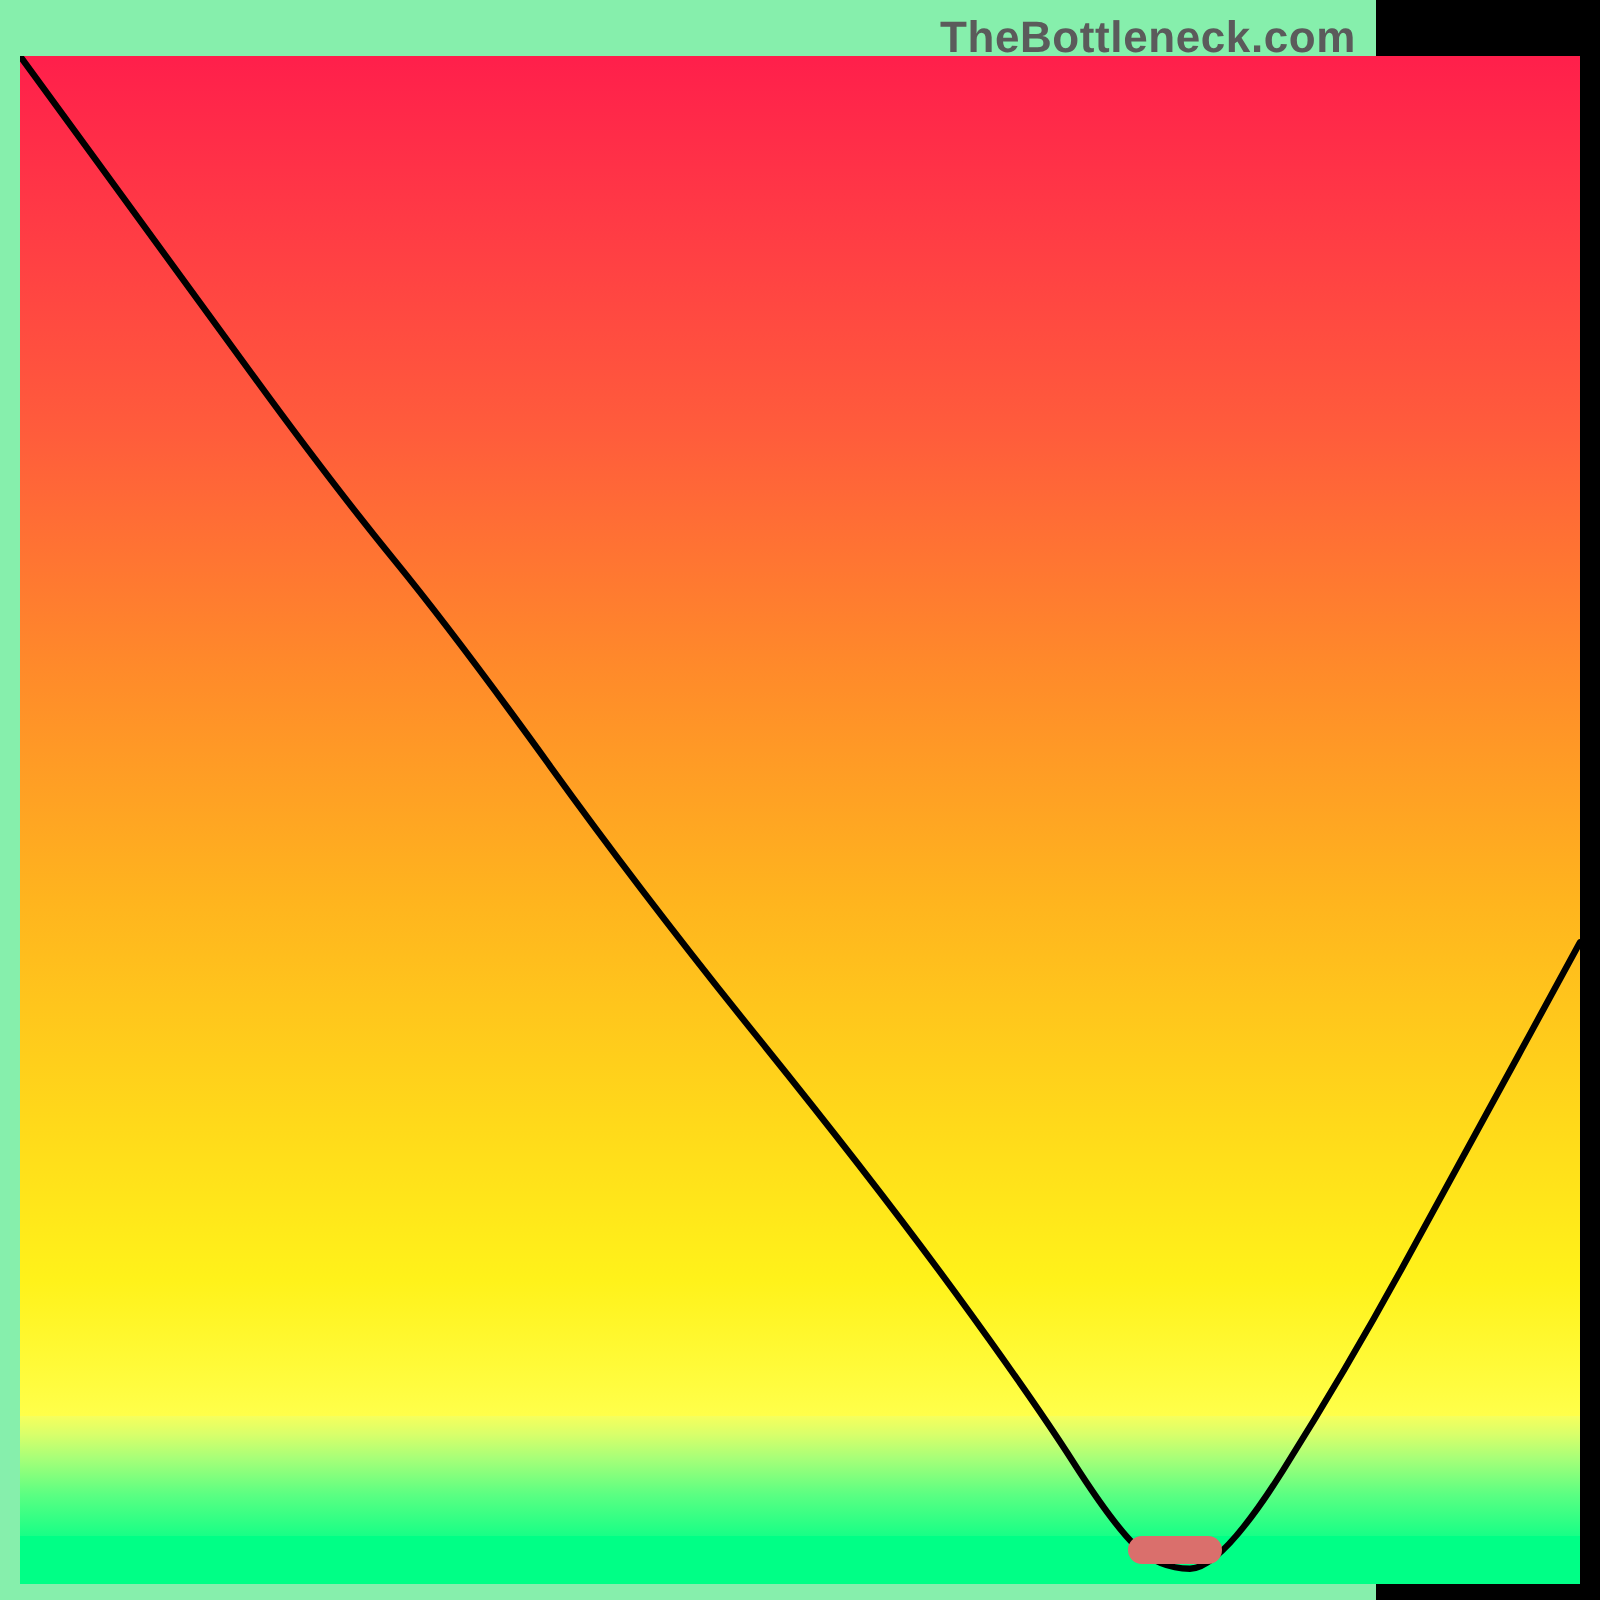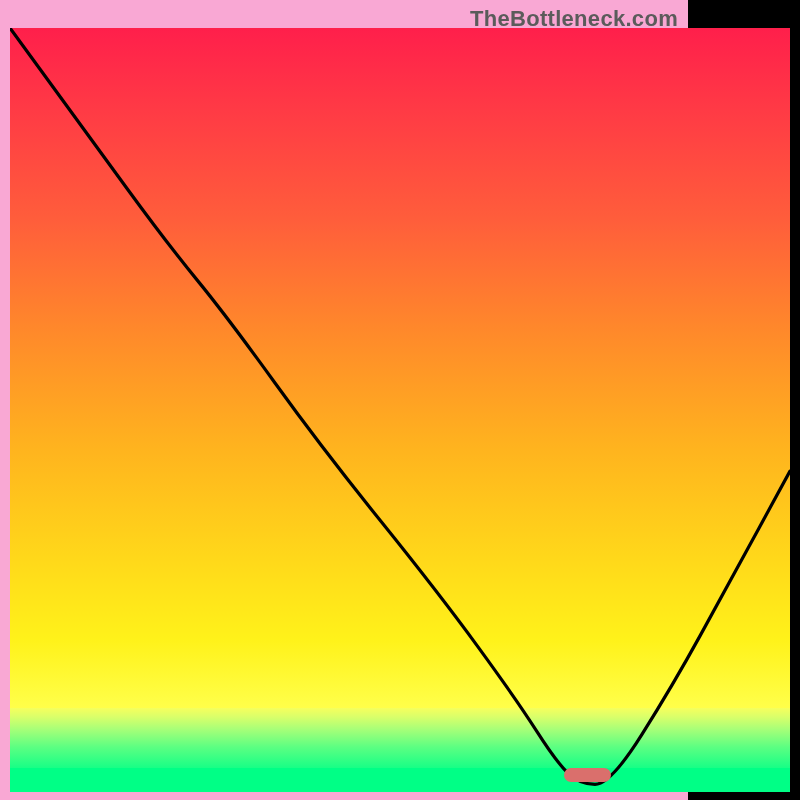--- a/index.html
+++ b/index.html
@@ -8,21 +8,21 @@
     width: 800px;
     height: 800px;
     background: #000;
     overflow: hidden;
     font-family: Arial, Helvetica, sans-serif;
   }
   .frame {
     position: relative;
     width: 688px;
     height: 800px;
-    background: #f9a8d4;
+    background: #86efac;
   }
   .watermark {
     position: absolute;
     top: 6px;
     right: 10px;
     color: #5b5b5b;
     font-size: 22px;
     font-weight: 600;
     letter-spacing: 0.3px;
     z-index: 10;

